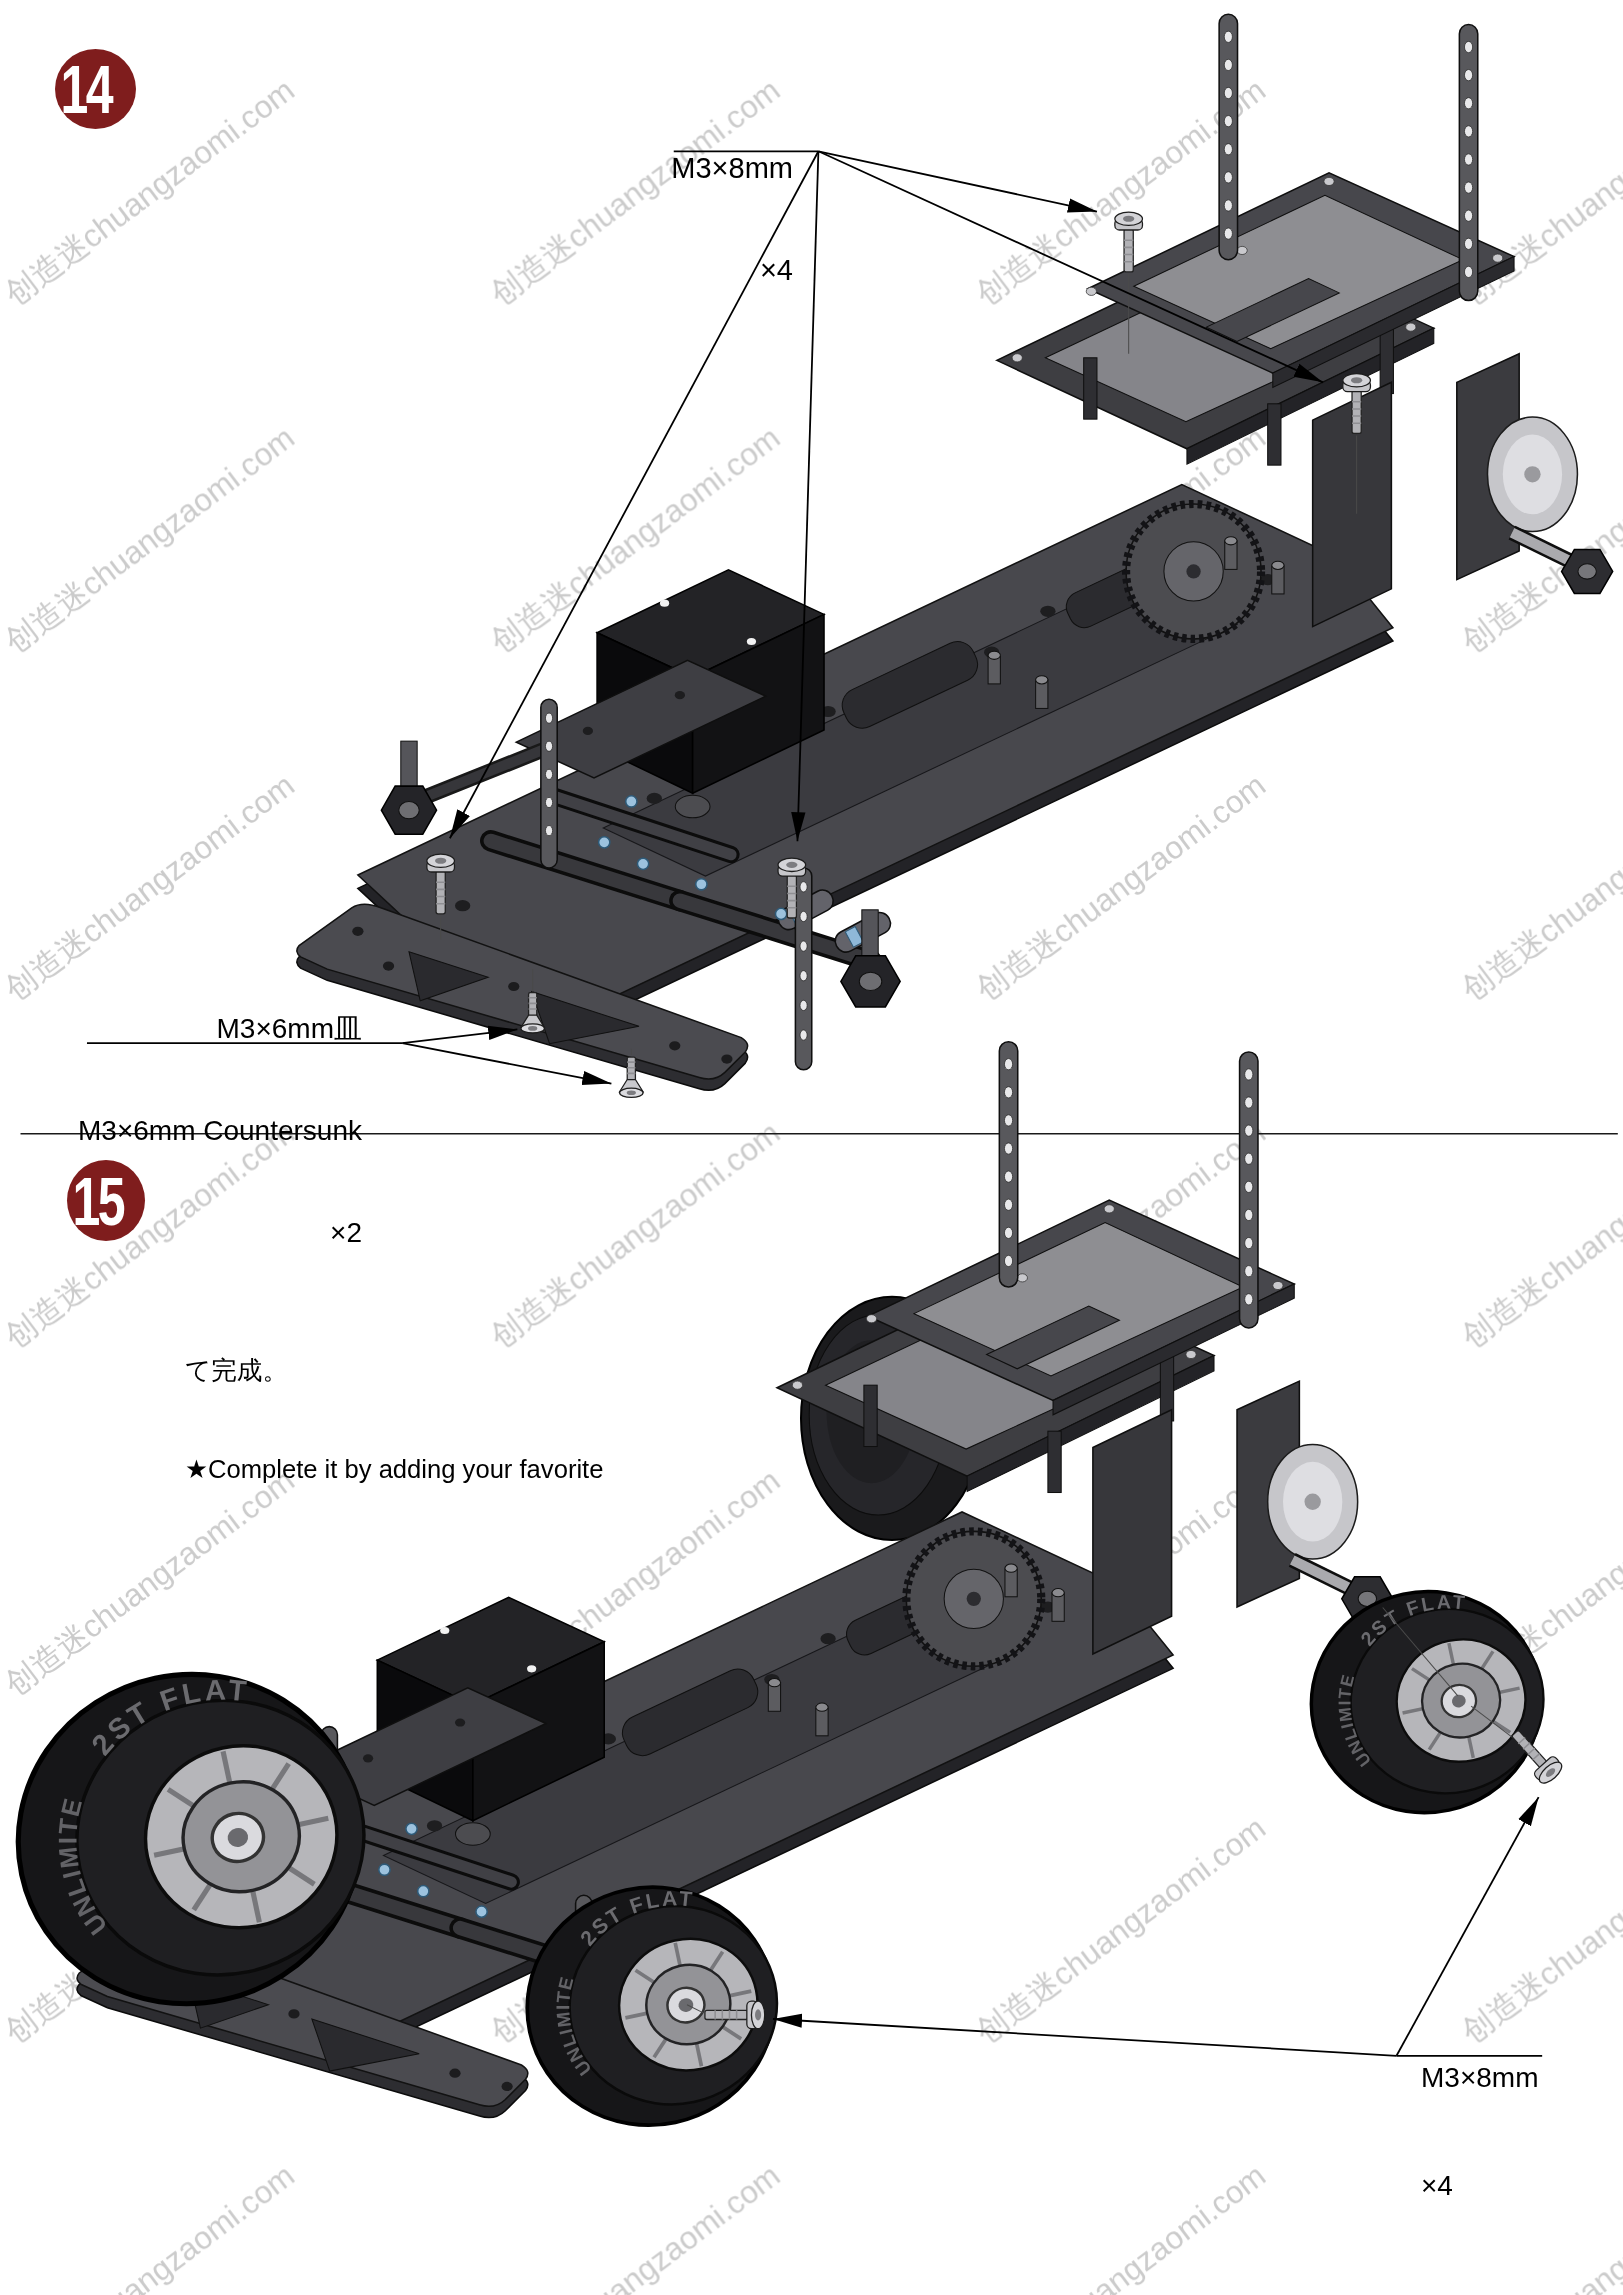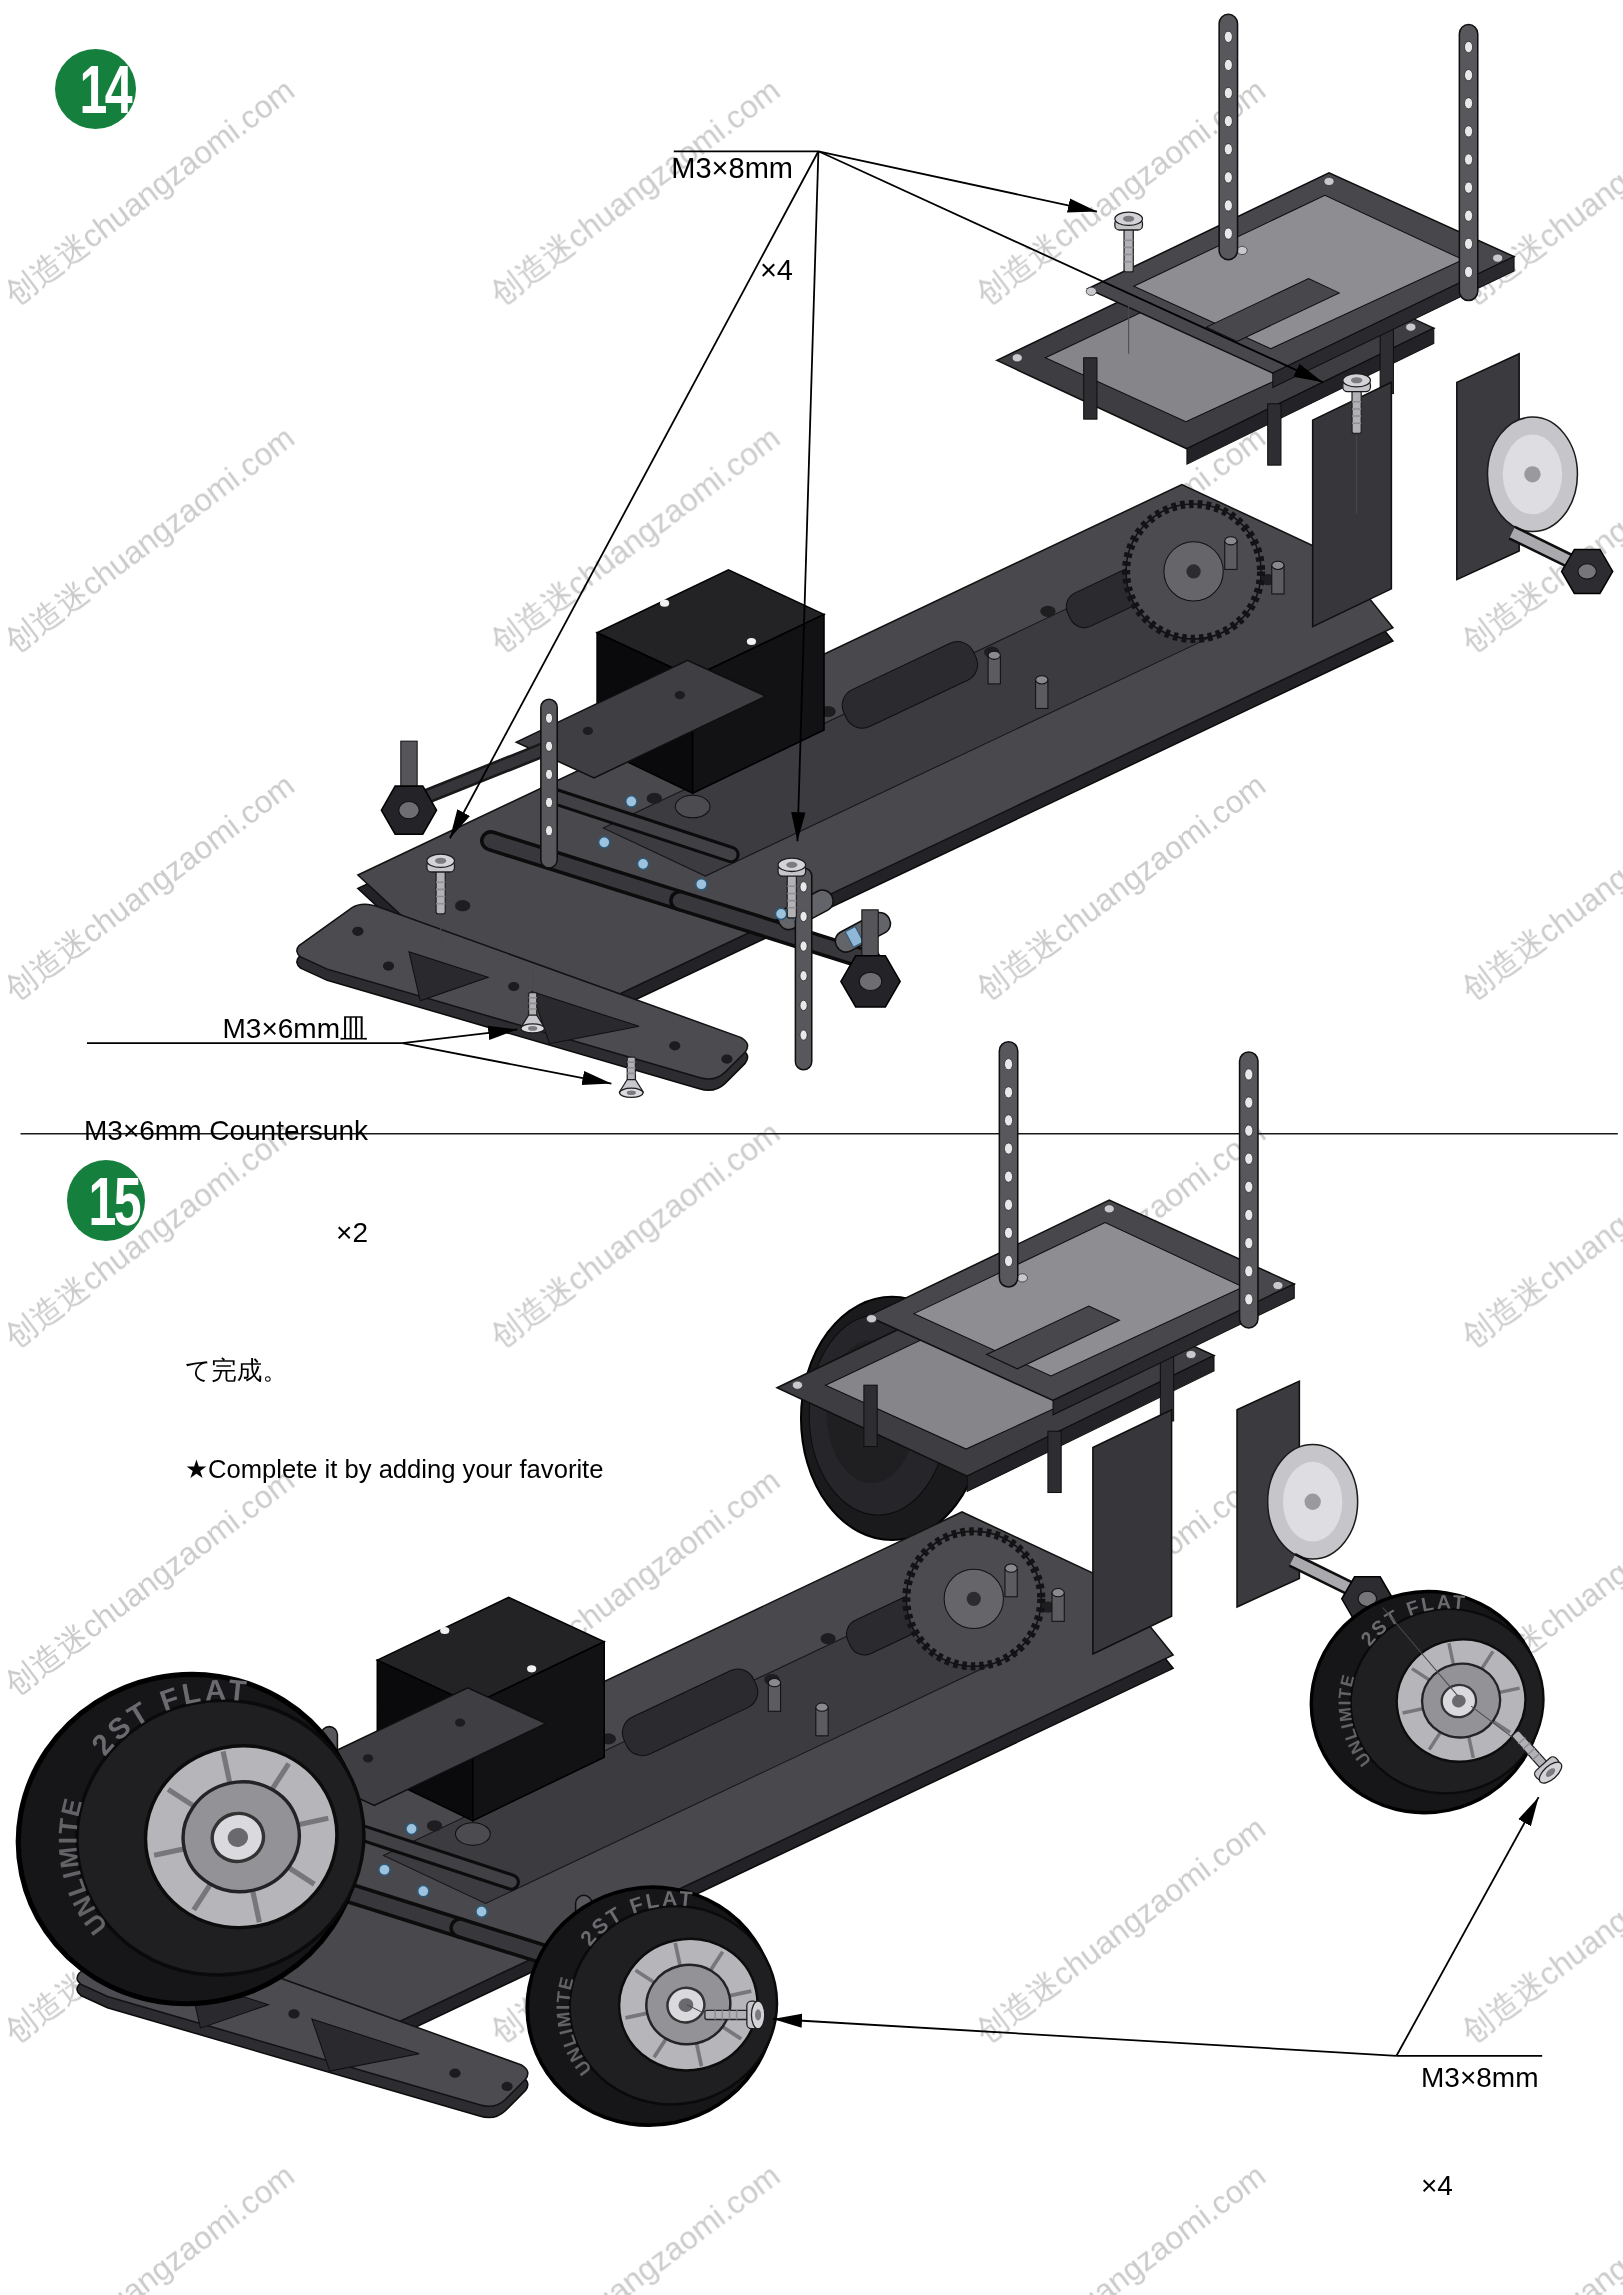--- a/index.html
+++ b/index.html
@@ -1,26 +1,26 @@
 <!DOCTYPE html>
 <html style="font-size:8.2px"><head>
 <meta charset="utf-8">
 <style>
   html,body{margin:0;padding:0;background:#888;}
   .page{position:relative;width:1623px;height:2295px;background:#ffffff;overflow:hidden;
         font-family:"Liberation Sans",sans-serif;color:#000;}
   .art{position:absolute;left:0;top:0;}
-  .badge{position:absolute;background:#15803d;border-radius:50%;color:#fff;display:flex;
-         align-items:center;justify-content:flex-end;font-weight:bold;font-size:61px;}
+  .badge{position:absolute;background:#7f1d1d;border-radius:50%;color:#fff;display:flex;
+         align-items:center;justify-content:flex-start;font-weight:bold;font-size:61px;}
   .badge-14{left:55px;top:49px;width:81px;height:80px;}
   .badge-15{left:67px;top:1160px;width:78px;height:81px;}
   .badge .squish{display:inline-block;transform:scale(0.82,1.12);letter-spacing:-3.1px;}
   .label{position:absolute;white-space:pre;}
   .lbl-m3x8-top{left:583px;top:83px;width:210px;text-align:right;font-size:29px;line-height:34px;}
-  .lbl-m3x6{left:66px;top:944px;width:302px;text-align:right;font-size:28px;line-height:34px;}
+  .lbl-m3x6{left:60px;top:944px;width:302px;text-align:right;font-size:28px;line-height:34px;}
   .lbl-m3x8-bot{left:1421px;top:1988px;width:220px;text-align:left;font-size:28px;line-height:36px;}
   .note15{left:185px;top:1288px;width:578px;font-size:25.6px;line-height:33px;}
   .note15 div{white-space:pre-wrap;}
 </style>
 </head>
 <body>
 
 <div class="page">
 
 <svg class="art" width="1623" height="2295" viewBox="0 0 3175 4490">

